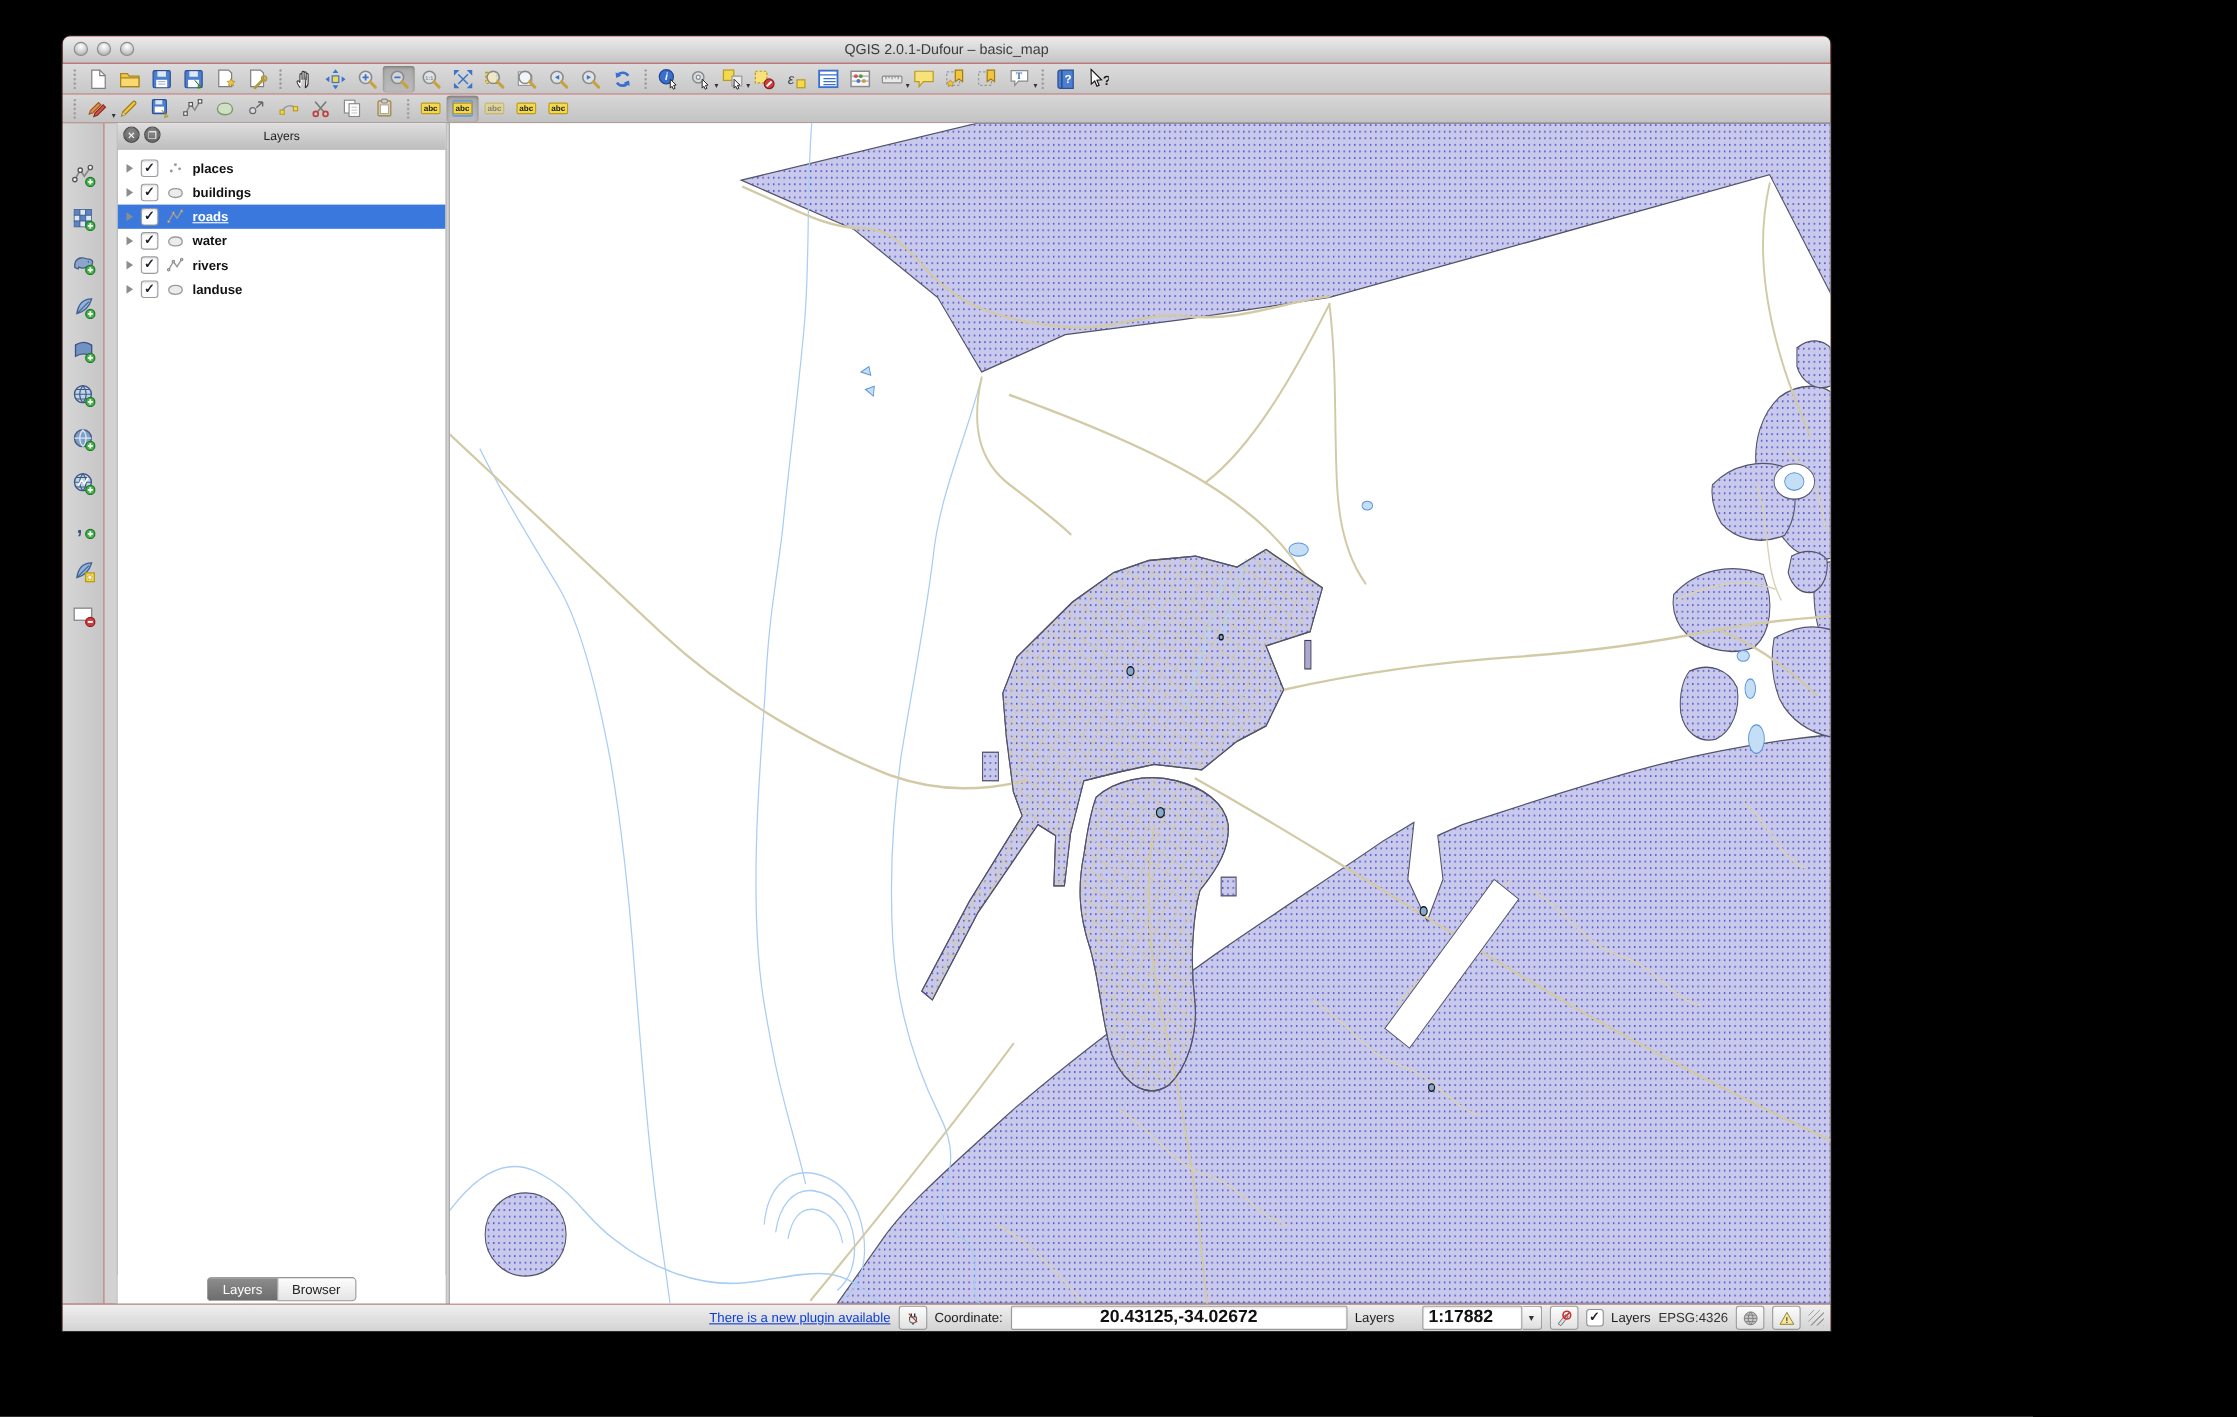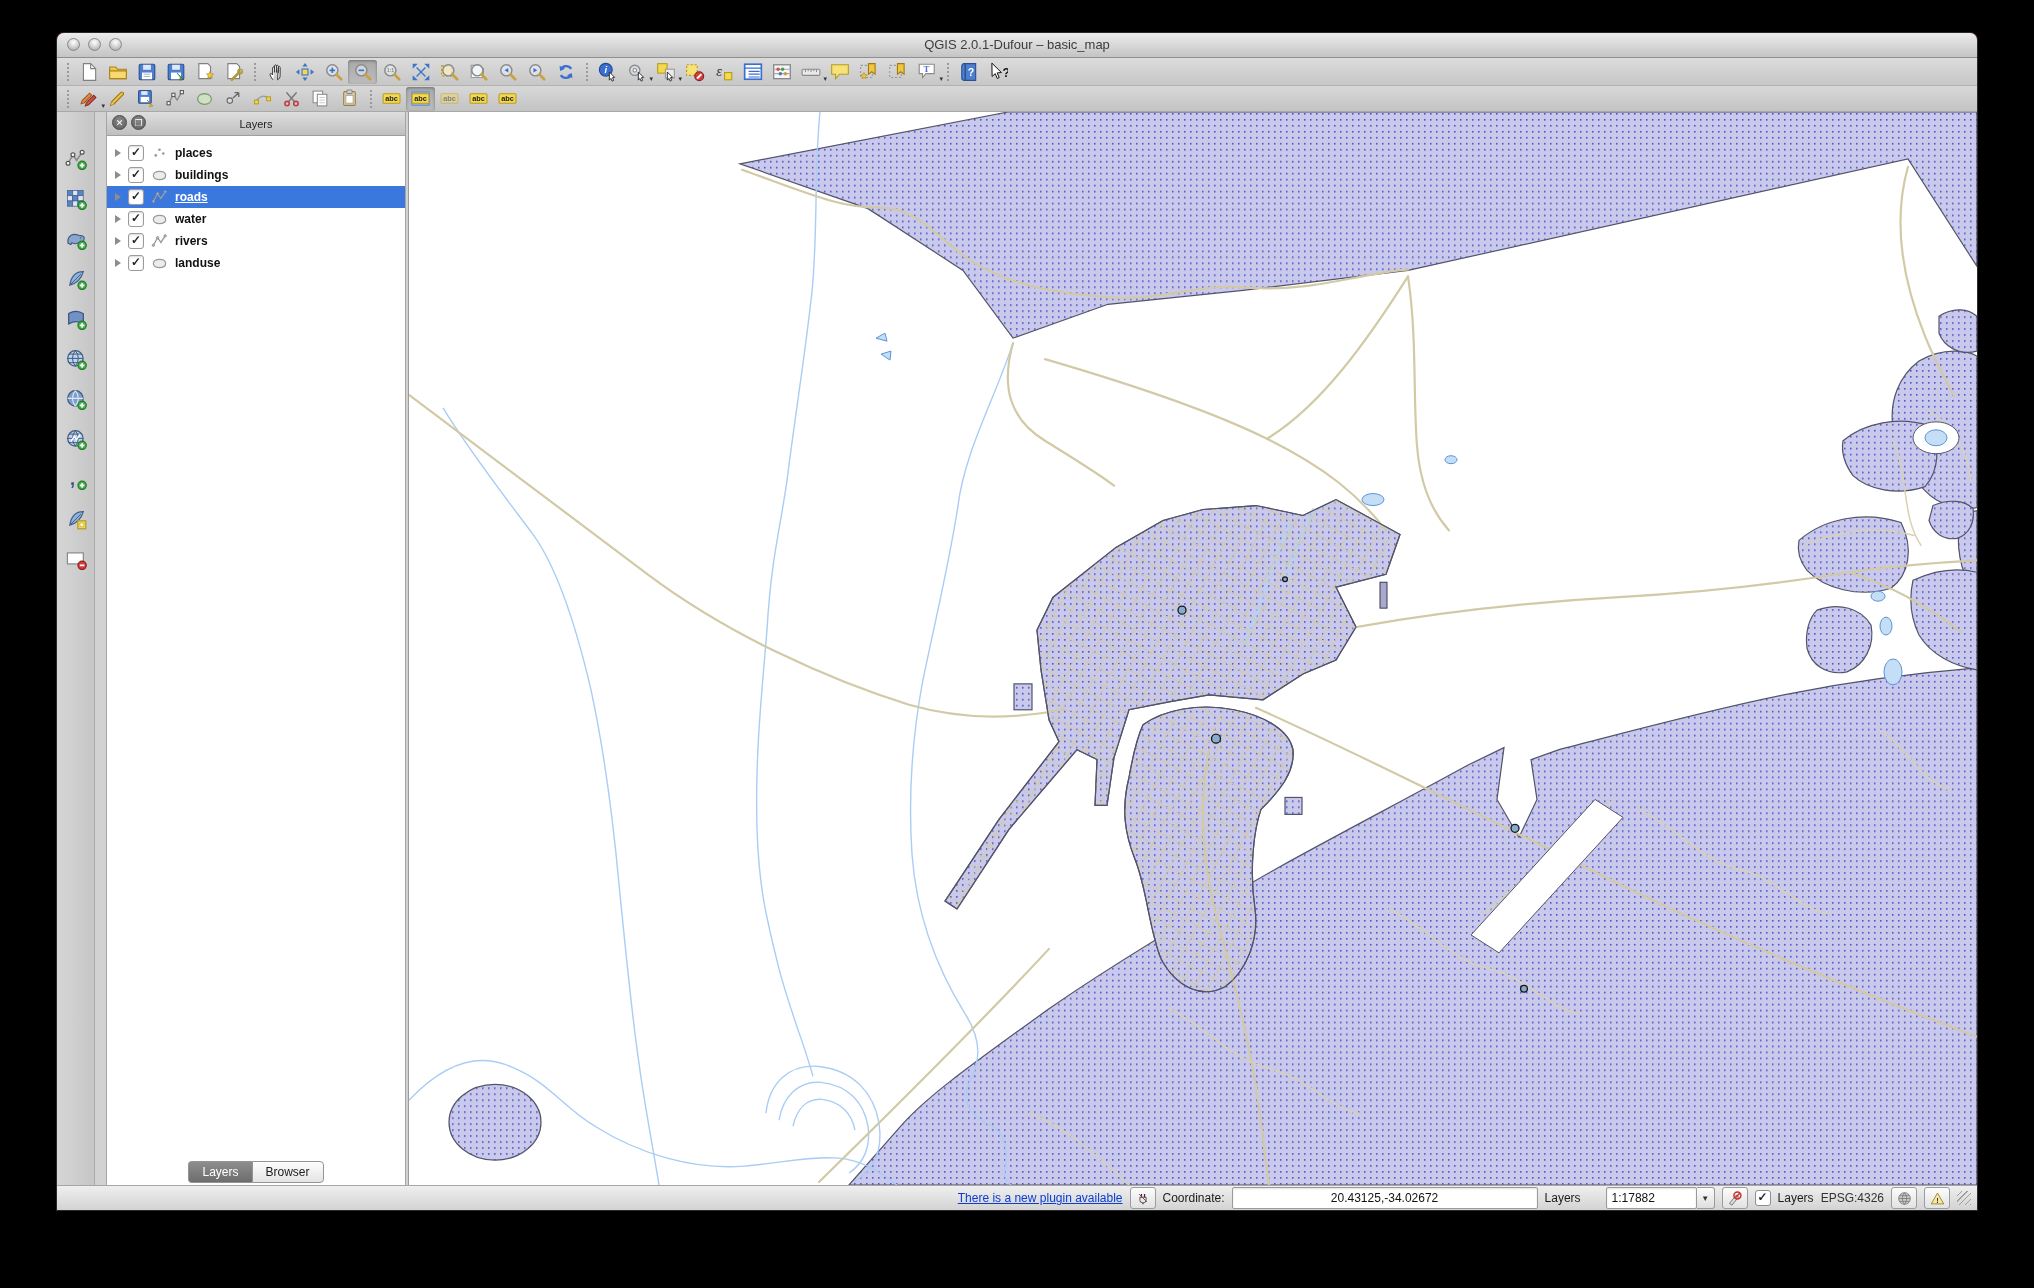--- a/index.html
+++ b/index.html
@@ -1,18 +1,18 @@
 <!DOCTYPE html>
 <html><head>
 <meta charset="utf-8">
 <style>
   html,body{margin:0;padding:0;}
   body{width:2034px;height:1288px;background:#000;position:relative;overflow:hidden;
        font-family:"Liberation Sans",sans-serif;-webkit-font-smoothing:antialiased;}
-  #window{position:absolute;left:57px;top:33px;width:1920px;height:1177px;
+  #window{position:absolute;left:57px;top:33px;width:1607px;height:1177px;
           border-radius:7px 7px 0 0;box-shadow:0 0 0 1px #2a2a2a,0 18px 40px rgba(0,0,0,.7);
           display:flex;flex-direction:column;background:#ef4444;}
   
   .titlebar{height:24px;flex:0 0 24px;background:linear-gradient(#ececec,#c4c4c4);
             border-bottom:1px solid #8f8f8f;border-radius:7px 7px 0 0;position:relative;}
   .lights{position:absolute;left:10px;top:5px;display:flex;gap:8px;}
   .light{width:13px;height:13px;border-radius:50%;border:1px solid #8a8a8a;box-sizing:border-box;
          background:radial-gradient(circle at 50% 30%,#ffffff 0%,#d8d8d8 45%,#9c9c9c 100%);}
   .wtitle{text-align:center;line-height:24px;font-size:13px;color:#3c3c3c;}
   
@@ -70,22 +70,22 @@
   .water{fill:#c3def5;stroke:#5b93d8;stroke-width:1;}
   .place{fill:#86abcb;stroke:#16161f;stroke-width:1.3;}
   
   #statusbar{height:25px;flex:0 0 25px;background:linear-gradient(#efefef,#d3d3d3);
              border-top:1px solid #a6a6a6;display:flex;align-items:center;font-size:12px;color:#1c1c1c;
              padding:0 6px;gap:7px;box-sizing:border-box;}
   .spacer{flex:1 1 auto;}
   #plugin-link{color:#0a3cd6;text-decoration:underline;}
   .sb-btn{width:24px;height:20px;border:1px solid #9c9c9c;border-radius:3px;
           background:linear-gradient(#fcfcfc,#e2e2e2);display:flex;align-items:center;justify-content:center;}
-  .sb-field{height:18px;background:#fff;border:1px solid #9a9a9a;border-radius:2px;font-size:12px;
-            font-family:"Liberation Sans",sans-serif;color:#111;box-shadow:inset 0 1px 2px rgba(0,0,0,.12);}
+  .sb-field{height:18px;background:#fff;border:1px solid #9a9a9a;border-radius:2px;font-size:16px;
+            font-family:"Liberation Sans",sans-serif;color:#111;box-shadow:inset 0 1px 2px rgba(0,0,0,.12);font-weight:bold;}
   #coordinate-input{width:300px;text-align:center;}
   .scale-combo{display:flex;align-items:center;margin-left:18px;}
   #scale-input{width:82px;padding-left:5px;}
   .combo-arrow{width:17px;height:20px;border:1px solid #9a9a9a;border-left:none;border-radius:0 3px 3px 0;
                background:linear-gradient(#fcfcfc,#dedede);font-size:8px;display:flex;align-items:center;justify-content:center;color:#333;}
   .sb-cb{width:14px;height:14px;background:#fff;border:1px solid #8f8f8f;border-radius:3px;
          font-size:12px;line-height:13px;text-align:center;color:#1d2430;font-weight:bold;}
   #epsg-label{color:#333;}
   .grip{width:14px;height:14px;background:
         repeating-linear-gradient(135deg,transparent 0 3px,#9f9f9f 3px 4px);}

